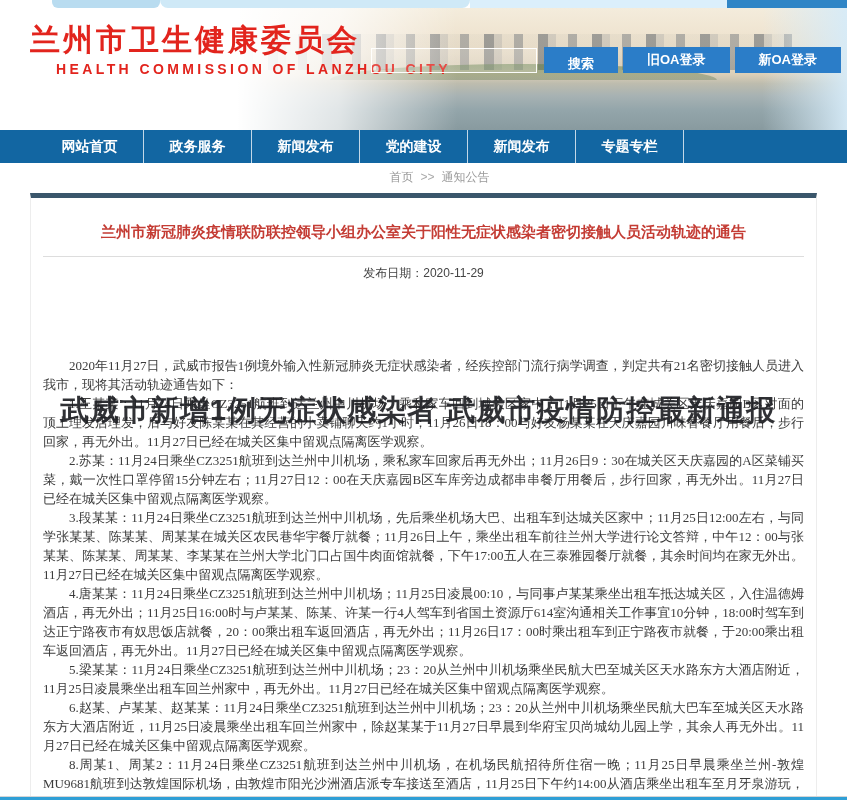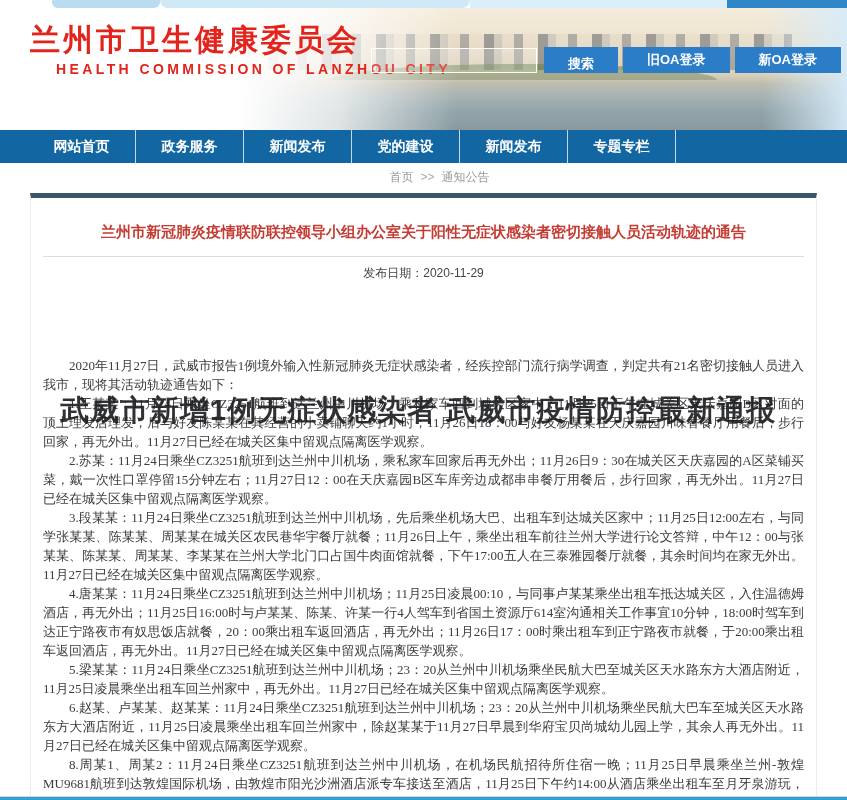--- a/index.html
+++ b/index.html
@@ -47,21 +47,21 @@
     background: rgba(255,255,255,.18); outline: none; margin-right: 7px;
     color: #fff; padding: 0 6px; font-size: 12px;
   }
   .hdr-btn {
     height: 26px; border: none; cursor: pointer; color: #ffffff;
     background: #2b7dc8; font-size: 13px; font-weight: bold;
     padding: 0 24px; margin-left: 5px; font-family: "Liberation Sans", sans-serif;
   }
   .hdr-btn.search { padding: 8px 24px; margin-left: 0; }
   
-  .nav { height: 33px; background: #1266a2; padding-left: 28px; display: flex; }
+  .nav { height: 33px; background: #1266a2; padding-left: 36px; display: flex; }
   .nav-item {
     width: 108px; display: flex; align-items: center; justify-content: center;
     color: #ffffff; font-size: 14px; font-weight: bold; cursor: pointer;
     border-right: 1px solid rgba(255,255,255,.75);
   }
   
   .breadcrumb { height: 28px; display: flex; align-items: center; padding-left: 32px; font-size: 12px; color: #9a9a9a; justify-content: center; }
   .breadcrumb .crumb { color: #9a9a9a; cursor: pointer; }
   .breadcrumb .sep { margin: 0 7px; color: #aaaaaa; }
   

